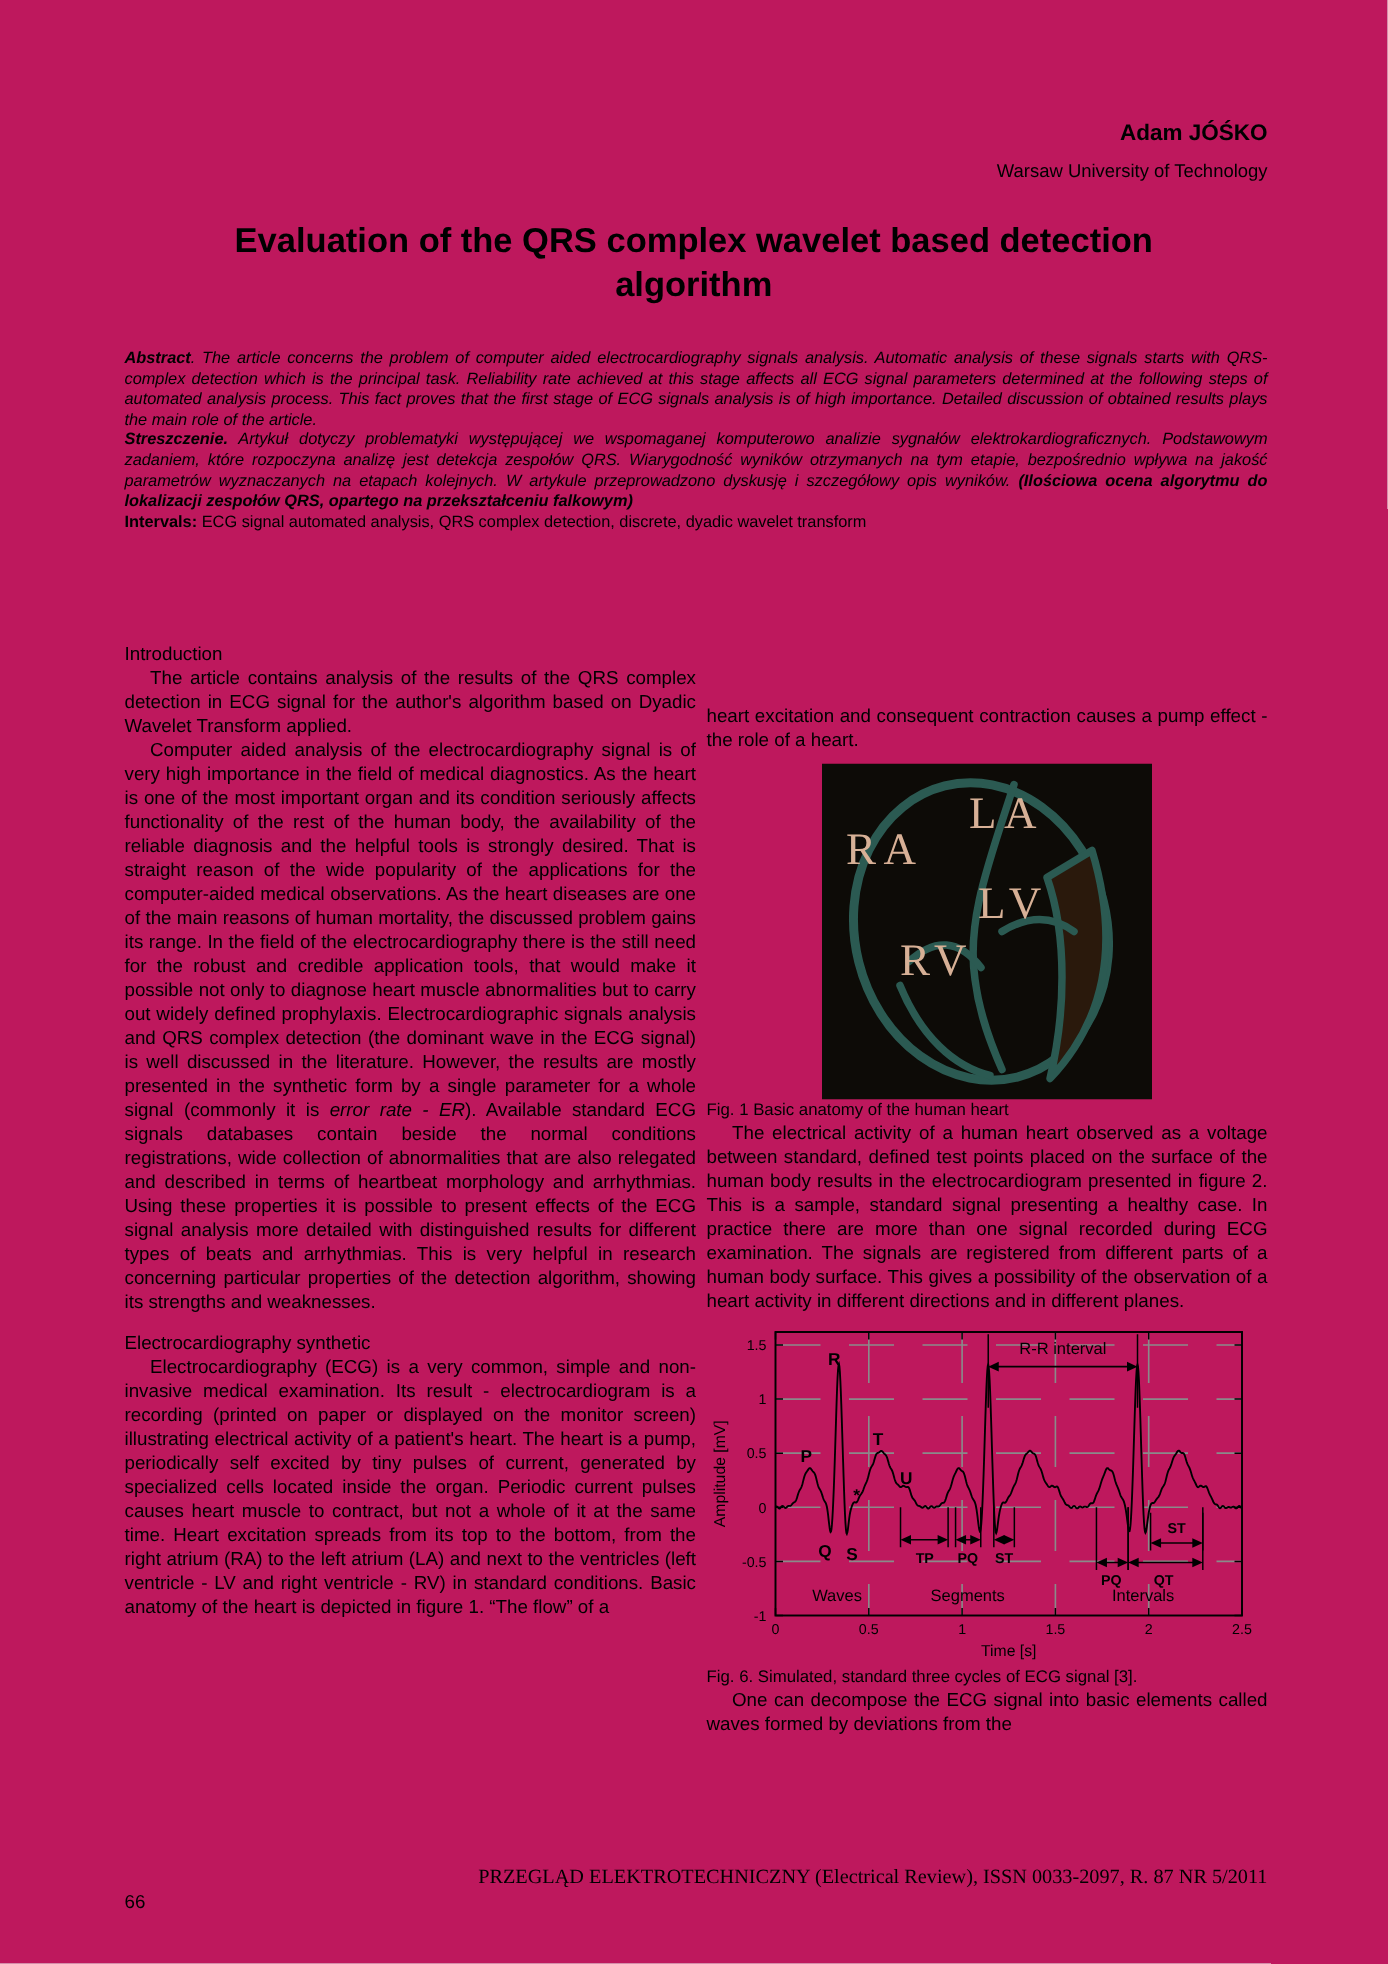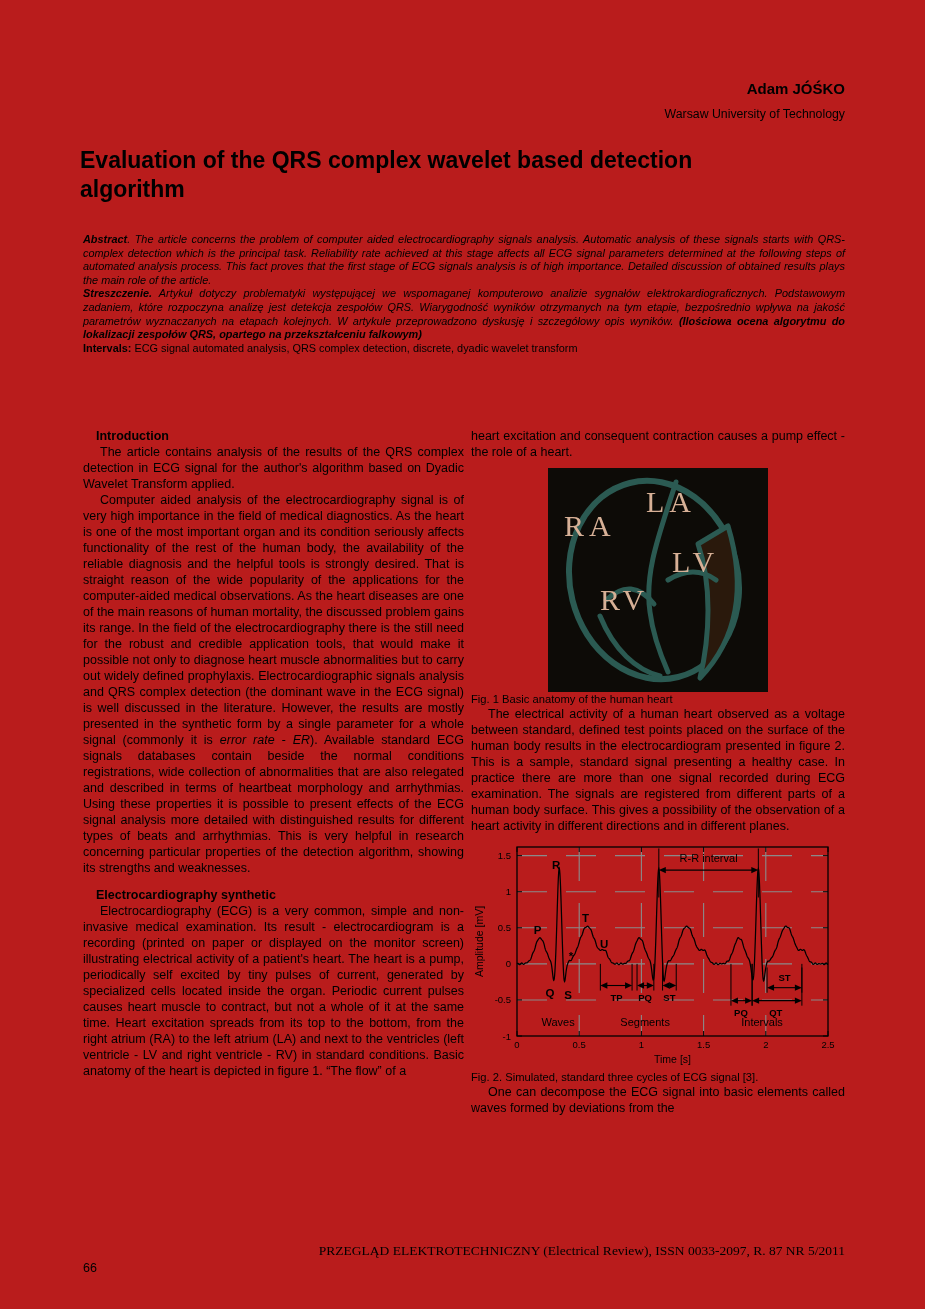--- a/index.html
+++ b/index.html
@@ -1,53 +1,53 @@
 <!DOCTYPE html>
 <html><head>
 <meta charset="utf-8">
 <style>
   html,body{margin:0;padding:0;background:#e8e8e8;}
-  .page{position:relative;width:925px;height:1309px;background:#b91c1c;margin:0 auto;
+  .page{position:relative;width:925px;height:1309px;background:#be185d;margin:0 auto;
         font-family:"Liberation Sans", sans-serif;color:#000;overflow:hidden;}
 
   
   .byline{position:absolute;top:80px;right:80px;text-align:right;}
   .author{font-weight:bold;font-size:15px;}
   .affil{font-size:12.3px;margin-top:10px;}
 
   
-  .title{position:absolute;top:146px;left:80px;right:80px;text-align:left;
+  .title{position:absolute;top:146px;left:80px;right:80px;text-align:center;
          font-size:23px;font-weight:bold;line-height:29px;}
 
   
   .front{position:absolute;top:233px;left:83px;width:762px;}
   .front p{margin:0;text-align:justify;}
   .abstract,.streszczenie{font-style:italic;font-size:10.9px;line-height:13.6px;}
   .streszczenie{margin-top:9px;}
   .front .lbl{font-weight:bold;}
   .kwline{font-size:10.9px;line-height:13.4px;}
   .kw1{margin-top:12px;}
   .boldtail{font-weight:bold;}
 
   
   .col{position:absolute;top:428px;font-size:12.5px;line-height:16px;}
   .col-left{left:83px;width:381px;}
-  .col-right{left:471px;width:374px;}
+  .col-right{left:471px;width:374px;margin-top:41px;}
   .col p{margin:0;text-align:justify;text-indent:17px;}
   .col p.noindent{text-indent:0;}
-  .col h3{font-size:12.5px;font-weight:bold;margin:11px 0 0 13px;line-height:16px;}
+  .col h3{font-size:12.5px;font-weight:normal;margin:11px 0 0 0;line-height:16px;}
   .col-left h3:first-child{margin-top:0;}
   .caption{font-size:11.2px;line-height:14px;margin-top:13px;text-indent:0 !important;text-align:left !important;}
 
   
   .figure1{position:relative;width:220px;height:224px;margin:8px auto 0;}
   .fig1-label{position:absolute;font-family:"Liberation Serif", serif;font-size:30px;letter-spacing:5px;}
   .lab-ra{left:16px;top:50px;}
   .lab-la{left:98px;top:26px;}
-  .lab-lv{left:124px;top:86px;font-family:Liberation Serif, serif;}
+  .lab-lv{left:104px;top:86px;font-family:Liberation Serif, serif;}
   .lab-rv{left:52px;top:124px;}
 
   
   .figure2{margin-top:4px;}
   svg{display:block;}
   .figure2 svg{font-family:"Liberation Sans", sans-serif;}
 
   
   .footer{position:absolute;top:1243px;left:83px;right:80px;height:20px;}
   .pagenum{position:absolute;left:0;top:0;font-size:12.5px;margin-top:18px;}
@@ -202,21 +202,21 @@
           <text x="78.96600000000001" y="159.16030534351145" font-size="11.5" text-anchor="middle" fill="#000" font-weight="bold">Q</text>
           <text x="97.00399999999999" y="161.32442748091603" font-size="11.5" text-anchor="middle" fill="#000" font-weight="bold">S</text>
           <text x="114.42000000000002" y="84.13740458015266" font-size="11.5" text-anchor="middle" fill="#000" font-weight="bold">T</text>
           <text x="133.07999999999998" y="110.10687022900764" font-size="11.5" text-anchor="middle" fill="#000" font-weight="bold">U</text>
           <text x="100.114" y="121.64885496183206" font-size="11.5" text-anchor="middle" fill="#000" font-weight="bold">*</text>
           <text x="87.05199999999999" y="188.01526717557252" font-size="11" text-anchor="middle" fill="#000">Waves</text>
           <text x="174.132" y="188.01526717557252" font-size="11" text-anchor="middle" fill="#000">Segments</text>
           <text x="291.068" y="188.01526717557252" font-size="11" text-anchor="middle" fill="#000">Intervals</text>
         </svg>
     </div>
-    <p class="caption">Fig. 2. Simulated, standard three cycles of ECG signal [3].</p>
+    <p class="caption">Fig. 6. Simulated, standard three cycles of ECG signal [3].</p>
 
     <p>One can decompose the ECG signal into basic elements called waves formed by deviations from the</p>
   </div>
 
   <div class="footer">
     <span class="pagenum">66</span>
     <span class="journal">PRZEGLĄD ELEKTROTECHNICZNY (Electrical Review), ISSN 0033-2097, R. 87 NR 5/2011</span>
   </div>
 
 </div>

